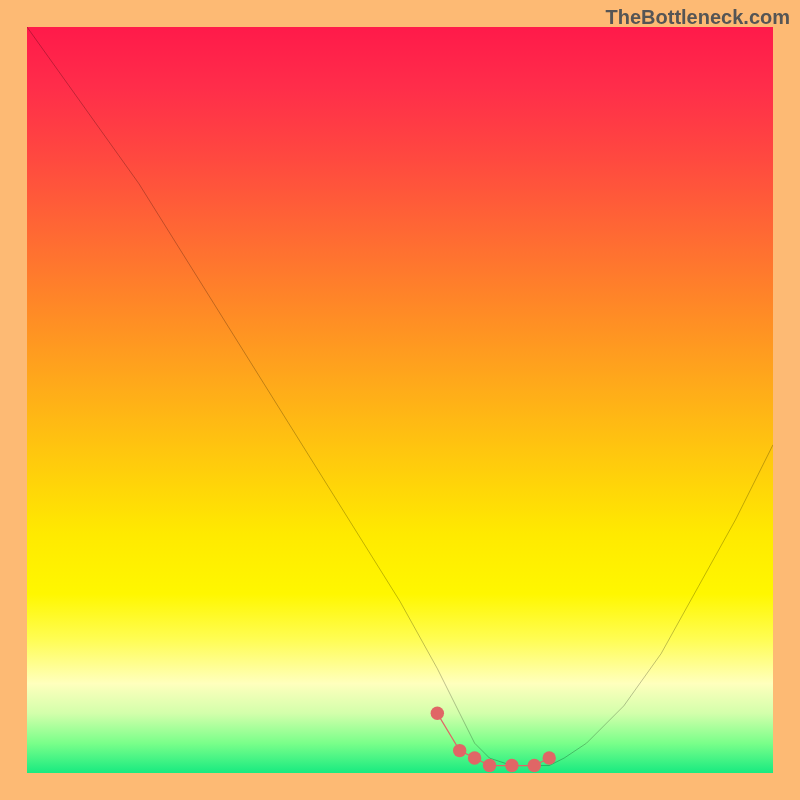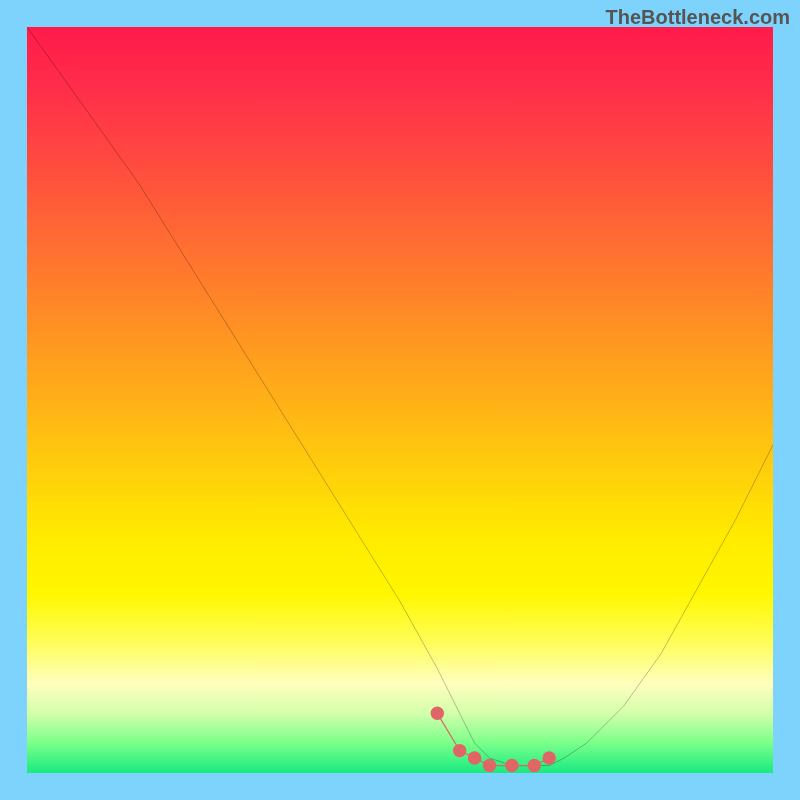--- a/index.html
+++ b/index.html
@@ -8,21 +8,21 @@
     background: #000;
     width: 800px;
     height: 800px;
     position: relative;
     font-family: Arial, sans-serif;
   }
   .container {
     width: 800px;
     height: 800px;
     position: relative;
-    background: #7dd3fc;
+    background: #fdba74;
   }
   .watermark {
     position: absolute;
     top: 6px;
     right: 10px;
     color: #555;
     font-size: 20px;
     font-weight: bold;
     z-index: 10;
   }

